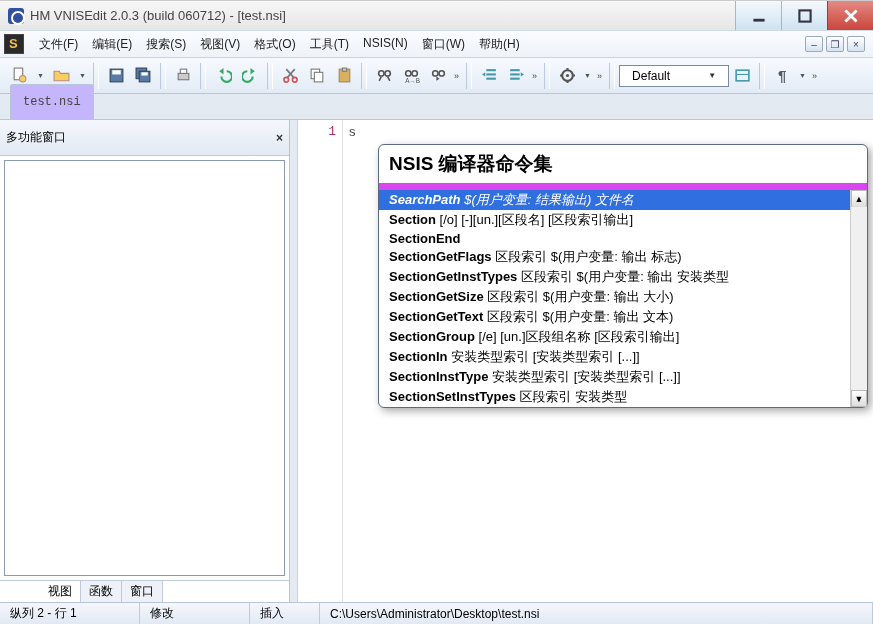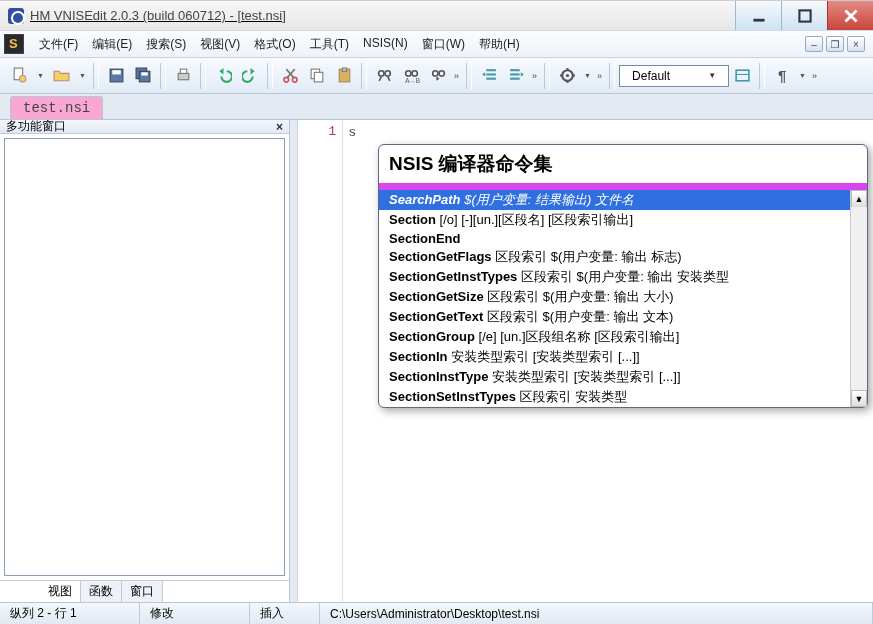--- a/index.html
+++ b/index.html
@@ -1,19 +1,19 @@
 <!DOCTYPE html>
 <html><head>
 <meta charset="utf-8">
 <style>
 * { box-sizing: border-box; margin: 0; padding: 0; font-family: "Segoe UI", Tahoma, sans-serif; }
 body { width: 873px; height: 624px; overflow: hidden; background: #fff; }
 
 
-.titlebar { height: 30px; background: linear-gradient(#f7f7f7,#e6e6e6); display:flex; align-items:center; padding:0 0 0 8px; border-top:1px solid #ccc;text-decoration:underline; }
+.titlebar { height: 30px; background: linear-gradient(#f7f7f7,#e6e6e6); display:flex; align-items:center; padding:0 0 0 8px; border-top:1px solid #ccc; }
 .titlebar .appicon { width:16px; height:16px; background:#3050a0; border-radius:3px; margin-right:6px; position:relative; }
 .titlebar .appicon::after{content:"";position:absolute;left:3px;top:3px;width:10px;height:10px;border:2px solid #fff;border-radius:50%;}
 .titlebar .title { font-size:13px; color:#444; flex:1; }
 .titlebar .winbtns { display:flex; height:100%; }
 .titlebar .winbtn { width:46px; display:flex; align-items:center; justify-content:center; font-size:15px; }
 .titlebar .minbtn,.titlebar .maxbtn{ background:linear-gradient(#f4f8fb,#cfe3f3); border-left:1px solid #9fb8d0;}
 .titlebar .closebtn{ background:linear-gradient(#e48a84,#c9453a); color:#fff; border-left:1px solid #a33;}
 .titlebar .winbtn svg{width:14px;height:14px;}
 
 
@@ -30,26 +30,26 @@
 .tsep{ width:6px; height:26px; border-left:1px solid #bcc9da; border-right:1px solid #fff; margin:0 4px;}
 .tbtn{ width:26px; height:26px; border:1px solid transparent; border-radius:3px; display:flex; align-items:center; justify-content:center;}
 .tbtn svg{width:17px;height:17px;}
 .tbtn .dd{font-size:7px;color:#555;margin-left:1px;}
 .combo{ width:110px; height:22px; border:1px solid #7a8aa0; background:#fff; font-size:12px; padding:0 12px; display:flex;align-items:center;justify-content:space-between;}
 .combo .ca{font-size:8px;color:#333;}
 .overflow{font-size:9px;color:#444;padding:0 3px;}
 
 
 .tabstrip{ height:26px; background:#e4eaf2; border-bottom:1px solid #b8c5d6; display:flex; align-items:flex-end; padding:0 10px;}
-.filetab{ background:#f9a8d4; border:1px solid #b8c5d6; border-bottom:none; border-radius:3px 3px 0 0; padding:3px 12px; font-family:"Courier New",monospace; font-size:14px; color:#444;}
+.filetab{ background:#c4b5fd; border:1px solid #b8c5d6; border-bottom:none; border-radius:3px 3px 0 0; padding:10px 12px; font-family:"Courier New",monospace; font-size:12px; color:#444;}
 
 
 .mainarea{ display:flex; height:calc(624px - 30px - 28px - 36px - 26px - 22px);}
 .leftpanel{ width:290px; border-right:1px solid #b8c5d6; display:flex; flex-direction:column;}
-.lphead{ height:14px; background:linear-gradient(#f4f7fc,#e2e9f3); border-bottom:1px solid #c0cad8; display:flex; align-items:center; padding:0 6px; font-size:12px;}
+.lphead{ height:36px; background:linear-gradient(#f4f7fc,#e2e9f3); border-bottom:1px solid #c0cad8; display:flex; align-items:center; padding:0 6px; font-size:12px;}
 .lphead .closex{margin-left:auto;font-weight:bold;color:#333;}
 .lpbody{ flex:1; background:#fff; border:1px solid #8a9ab0; margin:4px; }
 .lptabs{ height:22px; border-top:1px solid #c0cad8; display:flex; align-items:center;}
 .lptab{ padding:2px 8px; font-size:12px; border-right:1px solid #c0cad8; background:#eef2f8;}
 .lptab.active{background:#fff;padding-left:48px;}
 
 .divider{ width:8px; background:#e4eaf2; border-right:1px solid #c8d2e0;}
 
 .editor{ flex:1; display:flex; background:#fff; position:relative;}
 .gutter{ width:45px; background:#fff; border-right:1px solid #e0e0e0; text-align:right; padding:4px 6px 0 0; font-family:"Courier New",monospace; font-size:13px; color:#bb3366;}

